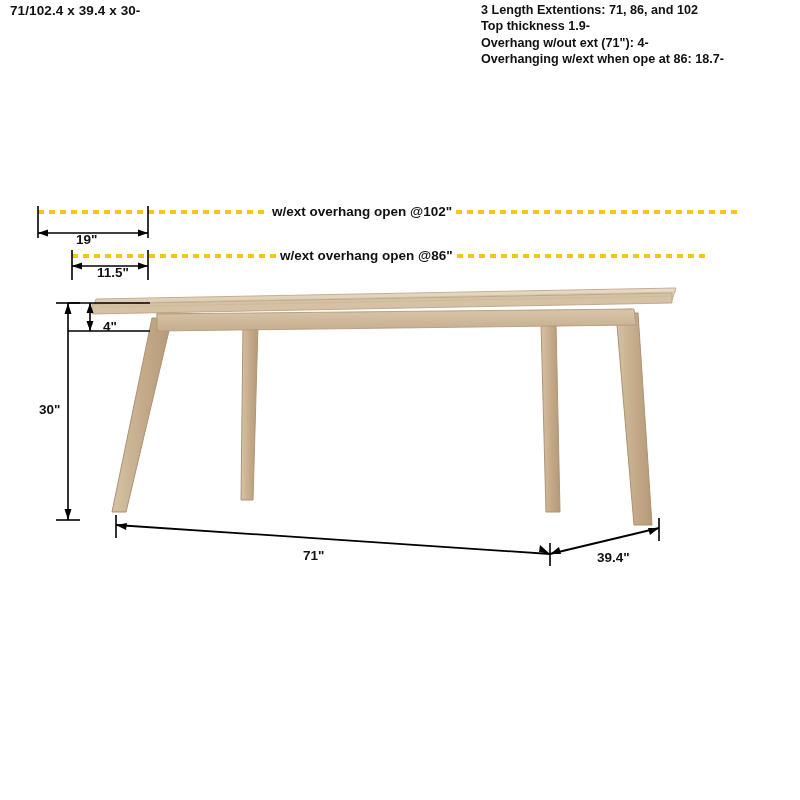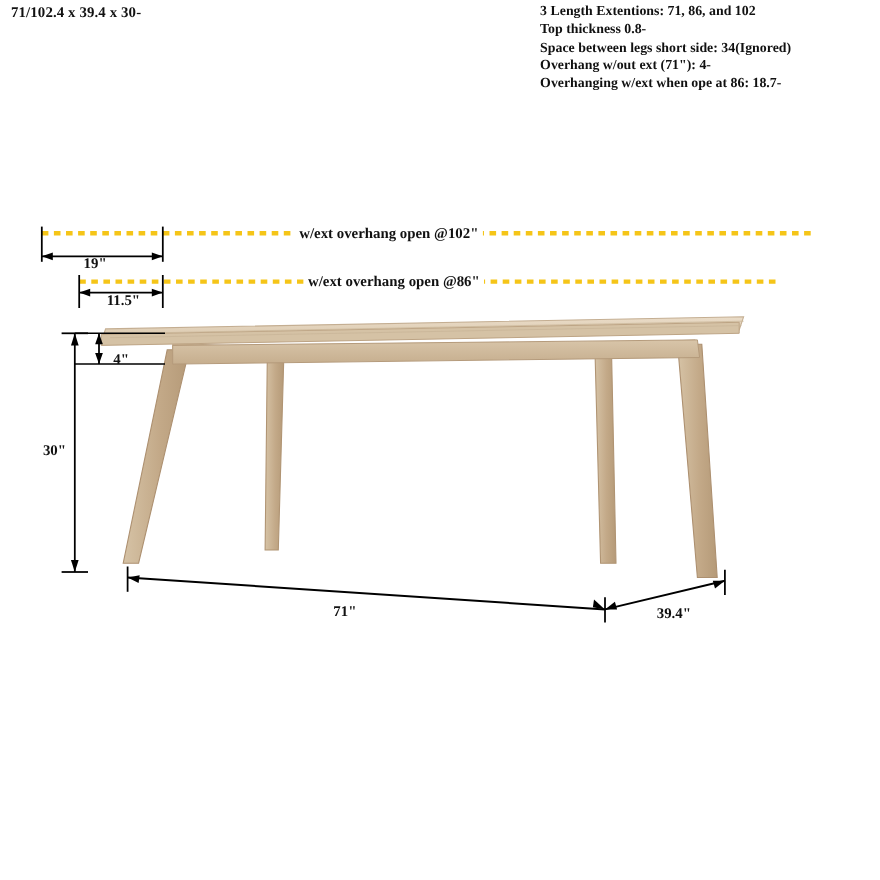--- a/index.html
+++ b/index.html
@@ -11,36 +11,36 @@
     width: 800px;
     height: 800px;
     position: relative;
     font-family: "Liberation Sans", sans-serif;
     color: #111111;
     overflow: hidden;
   }
   .stage {
     position: absolute;
     left: 0; top: 0;
-    width: 648px; height: 800px; font-family: Liberation Serif, serif;
+    width: 648px; height: 800px;
   }
 
   
   .title-dims {
     position: absolute;
     left: 10px;
     top: 3px;
     font-size: 13.5px;
     font-weight: bold;
     letter-spacing: 0.1px;
     white-space: nowrap;
   }
   .spec-list {
     position: absolute;
-    left: 491px;
+    left: 481px;
     top: 2px;
     width: 300px;
     font-size: 12.6px;
     font-weight: bold;
     line-height: 16.3px;
     white-space: nowrap;
   }
   .spec-list div { white-space: nowrap; }
 
   
@@ -70,22 +70,21 @@
 </style>
 </head>
 <body>
 
 <div class="stage">
 
   <div class="title-dims">71/102.4 x 39.4 x 30-</div>
 
   <div class="spec-list">
     <div>3 Length Extentions: 71, 86, and 102</div>
-    <div>Top thickness 0.8-</div>
-    <div>Space between legs short side: 34(Ignored)</div>
+    <div>Top thickness 1.9-</div>
     <div>Overhang w/out ext (71"): 4-</div>
     <div>Overhanging w/ext when ope at 86: 18.7-</div>
   </div>
 
   <svg class="overlay" viewBox="0 0 800 800">
     <defs>
       <linearGradient id="topGrad" x1="0" y1="0" x2="0" y2="1">
         <stop offset="0%" stop-color="#EADCC8"></stop>
         <stop offset="100%" stop-color="#D7C4A8"></stop>
       </linearGradient>

